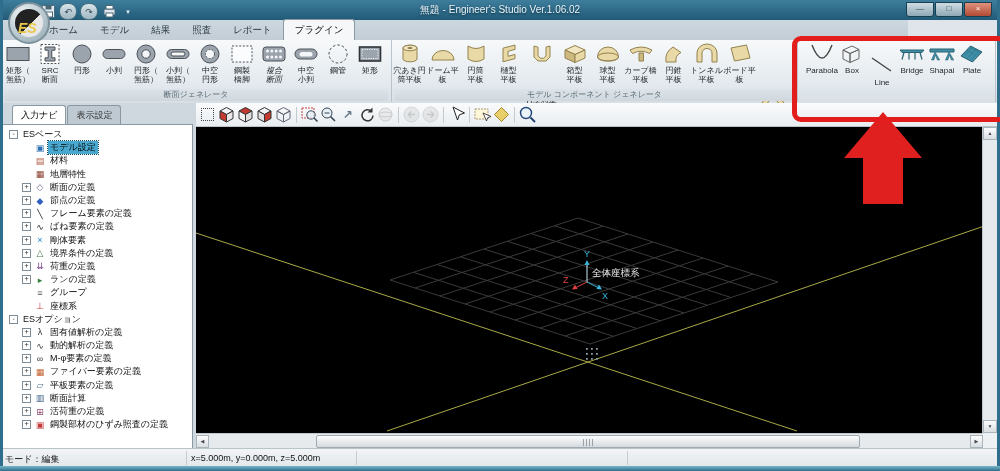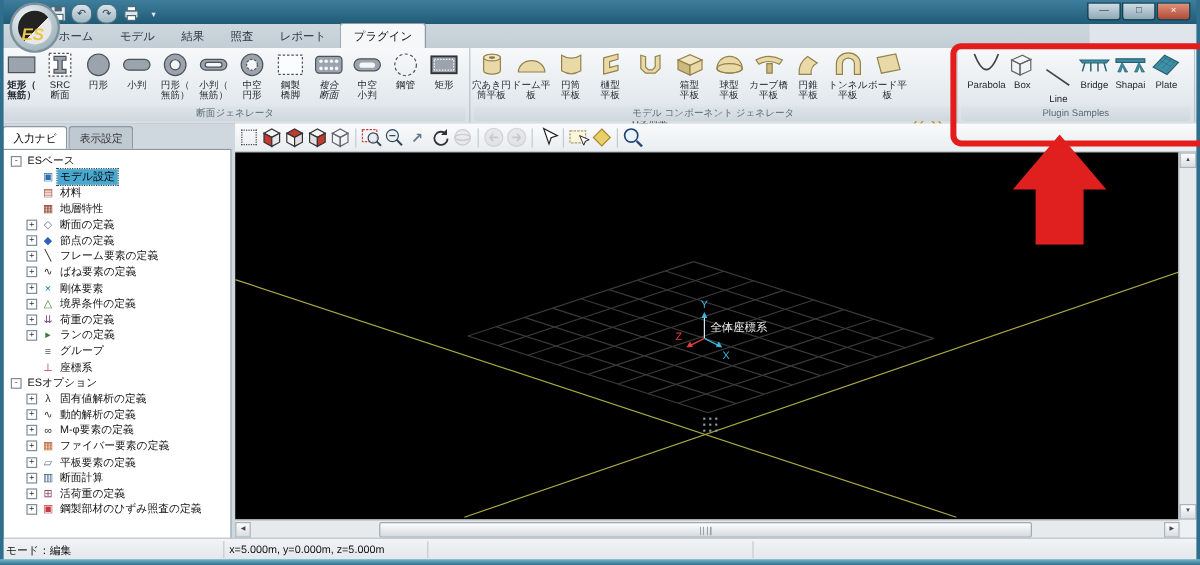--- a/index.html
+++ b/index.html
@@ -41,21 +41,21 @@
   .ricon svg{display:block;}
   .rlabel{font-size:8px;line-height:8.5px;text-align:center;color:#1c2328;white-space:pre-line;margin-top:1px;}
   .gtitle{position:absolute;left:2px;right:3px;bottom:1px;height:12px;text-align:center;font-size:8px;
     color:#5b6b76;background:linear-gradient(#dde4e9,#cfd7dd);border-radius:0 0 3px 3px;line-height:12px;}
   
   .redrect{position:absolute;left:792px;top:36px;width:205px;height:76px;border:5px solid #e31c1c;
     border-radius:9px;z-index:41;pointer-events:none;}
   .redarrow{position:absolute;left:844px;top:112px;z-index:40;pointer-events:none;}
   
   #sidebar{position:absolute;left:0;top:103px;width:196px;height:345px;background:#cfd8de;}
-  #sidetabs{position:absolute;left:2px;top:2px;height:19px;display:flex;align-items:flex-end;}
+  #sidetabs{position:absolute;left:12px;top:2px;height:19px;display:flex;align-items:flex-end;}
   .stab{font-size:9px;padding:3px 8px 2px 8px;color:#333;background:#bec9d1;border:1px solid #8a98a2;border-bottom:none;
     border-radius:3px 3px 0 0;margin-right:1px;}
   .stab.active{background:#fff;color:#000;position:relative;z-index:2;}
   #tree{position:absolute;left:2px;top:21px;width:189px;height:322px;background:#fff;border:1px solid #8a98a2;
     font-size:9px;overflow:hidden;padding-top:3px;}
   .trow{height:13.2px;display:flex;align-items:center;white-space:nowrap;}
   .exp{width:9px;height:9px;flex:0 0 9px;border:1px solid #7f8d98;background:#fff;font:7px/7px "DejaVu Sans Mono",monospace;
     text-align:center;color:#333;margin-right:3px;box-sizing:border-box;}
   .spacer{width:12px;flex:0 0 12px;}
   .tglyph{width:12px;flex:0 0 12px;text-align:center;font-size:9px;margin-right:2px;}
@@ -84,20 +84,21 @@
   #statusbar{position:absolute;left:0;top:448px;width:1000px;height:18px;background:linear-gradient(#f2f4f6,#e2e7eb);
     border-top:1px solid #b9c3ca;font-size:9px;color:#111;}
   #statusbar .seg{position:absolute;top:4px;}
   .ssep{position:absolute;top:2px;width:1px;height:14px;background:#c3cad0;}
 </style>
 </head>
 <body>
 
 <div id="win">
   <div class="titlebar">
+    <div class="title">無題 - Engineer's Studio Ver.1.06.02</div>
     <div id="winctl">
         <div class="wbtn">—</div>
         <div class="wbtn">□</div>
         <div class="wbtn close">×</div>
       </div>
   </div>
   <div class="tabrow">
     <div id="tabs">
         <div class="tab">ホーム</div>
         <div class="tab">モデル</div>
@@ -133,21 +134,21 @@
           <rect x="4" y="9" width="7" height="4" fill="#fff" stroke="#4a6878"></rect>
         </svg>
       </div>
       <div class="qbtn">
         <span style="font-size:7px;color:#dfeaf0;">▾</span>
       </div>
     </div>
   <div id="ribbon">
       <div class="rgroup" style="left: 2px; width: 389px;">
         <div class="ritems">
-          <div class="ritem" style="width: 32px; font-weight: bold;">
+          <div class="ritem" style="width: 32px;">
             <div class="ricon">
               <svg width="32" height="26" viewBox="0 0 32 26" xmlns="http://www.w3.org/2000/svg">
                 <rect x="5" y="6.5" width="22" height="13" fill="#9ba3ad" stroke="#4c5259"></rect>
               </svg>
             </div>
             <div class="rlabel">矩形（
 無筋）</div>
           </div>
           <div class="ritem" style="width: 32px;">
             <div class="ricon">
@@ -433,21 +434,20 @@
           <div class="ritem" style="width: 30px;">
             <div class="ricon">
               <svg width="32" height="26" viewBox="0 0 32 26" xmlns="http://www.w3.org/2000/svg">
                 <path d="M5 15l9.5-10 11.5 6-9.5 10z" fill="#3f8fa8" stroke="#28606f"></path>
                 <path d="M9 14l8-8.2M12.5 16l8-8.2M16 18l8-8.2M10.5 9.5l9 4.6M13.5 6.5l9 4.6" stroke="#2a6a7a" stroke-width=".5"></path>
               </svg>
             </div>
             <div class="rlabel">Plate</div>
           </div>
         </div>
-        <div class="gtitle">Plugin Samples</div>
       </div>
     </div>
 
   <div id="sidebar">
     <div id="sidetabs">
         <div class="stab active">入力ナビ</div>
         <div class="stab">表示設定</div>
       </div>
     <div id="tree">
         <div class="trow" style="padding-left: 6px;">

